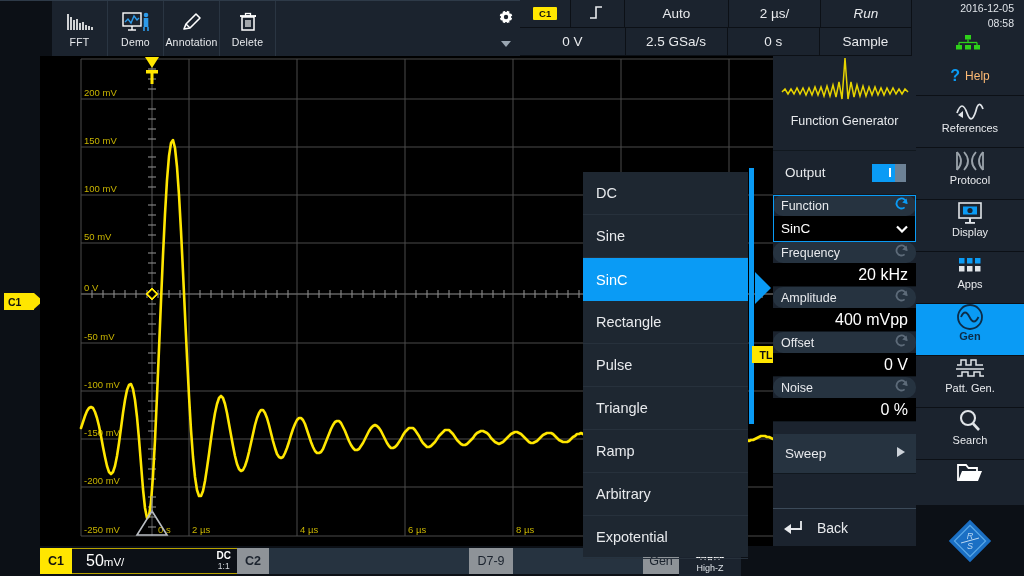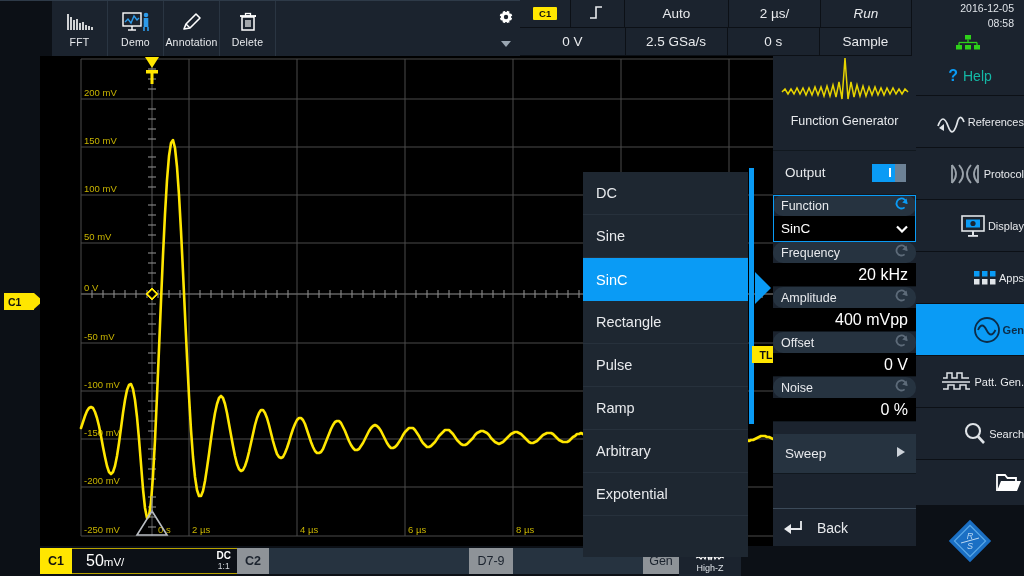--- a/index.html
+++ b/index.html
@@ -229,37 +229,37 @@
   #rail {
     position: absolute; left: 916px; top: 56px;
     width: 108px; height: 520px;
     background: #0c1016;
     display: flex; flex-direction: column;
   }
   .rail-item {
     height: 52px;
     background: #1b232e;
     border-bottom: 1px solid #0c1016;
-    display: flex; 
-    align-items: center; justify-content: flex-end;
+    display: flex; flex-direction: column;
+    align-items: center; justify-content: flex-start;
     gap: 1px;
     cursor: pointer;
   }
   .rail-item.sel { background: #0a9bf5; }
   .rail-ico { height: 25px; display: flex; align-items: center; justify-content: center; }
   .rail-lbl { font-size: 11px; color: #e8eaed; }
   .rail-help {
     height: 40px;
     background: #1b232e;
     border-bottom: 1px solid #0c1016;
     display: flex; align-items: center; justify-content: center;
     gap: 5px; cursor: pointer;
   }
   .rail-help-q { color: #0a9bf5; font-size: 16px; font-weight: bold; }
-  .rail-help-t { color: #14b8a6; font-size: 14px; }
+  .rail-help-t { color: #fdba74; font-size: 12px; }
   .rail-logo {
     flex: 1;
     background: #0c1016;
     display: flex; align-items: center; justify-content: center;
   }
 
   
   #bottombar {
     position: absolute; left: 0; top: 546px;
     width: 916px; height: 30px;
@@ -674,20 +674,21 @@
                 color:#111; font-size:10.5px; font-weight:bold; display:flex; align-items:center;
                 justify-content:center;">TL</div>
   </div>
 
   <div id="fnlist">
     <div class="fn-item">DC</div>
     <div class="fn-item">Sine</div>
     <div class="fn-item sel">SinC</div>
     <div class="fn-item">Rectangle</div>
     <div class="fn-item">Pulse</div>
+    <div class="fn-item">Triangle</div>
     <div class="fn-item">Ramp</div>
     <div class="fn-item">Arbitrary</div>
     <div class="fn-item">Expotential</div>
   </div>
 
   <div id="fgpanel">
 
     <div class="fg-head">
       <span>
         <svg width="130" height="58" viewBox="0 0 130 58">

